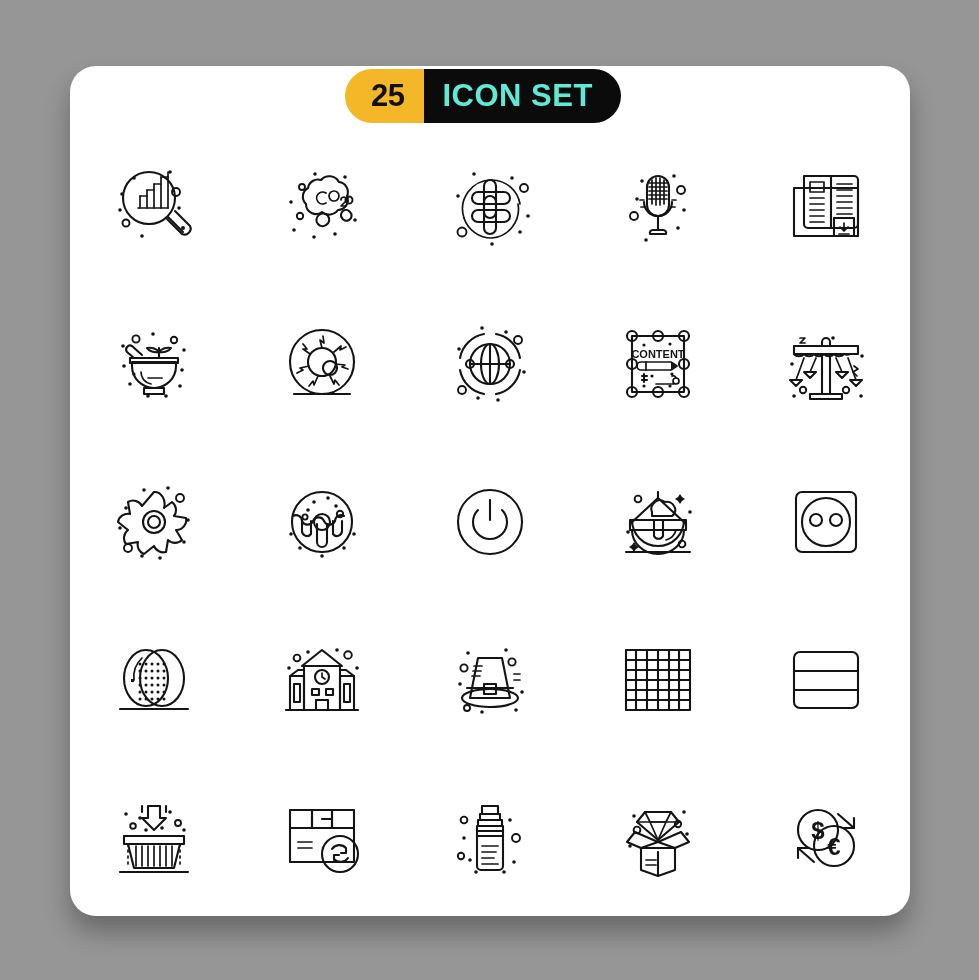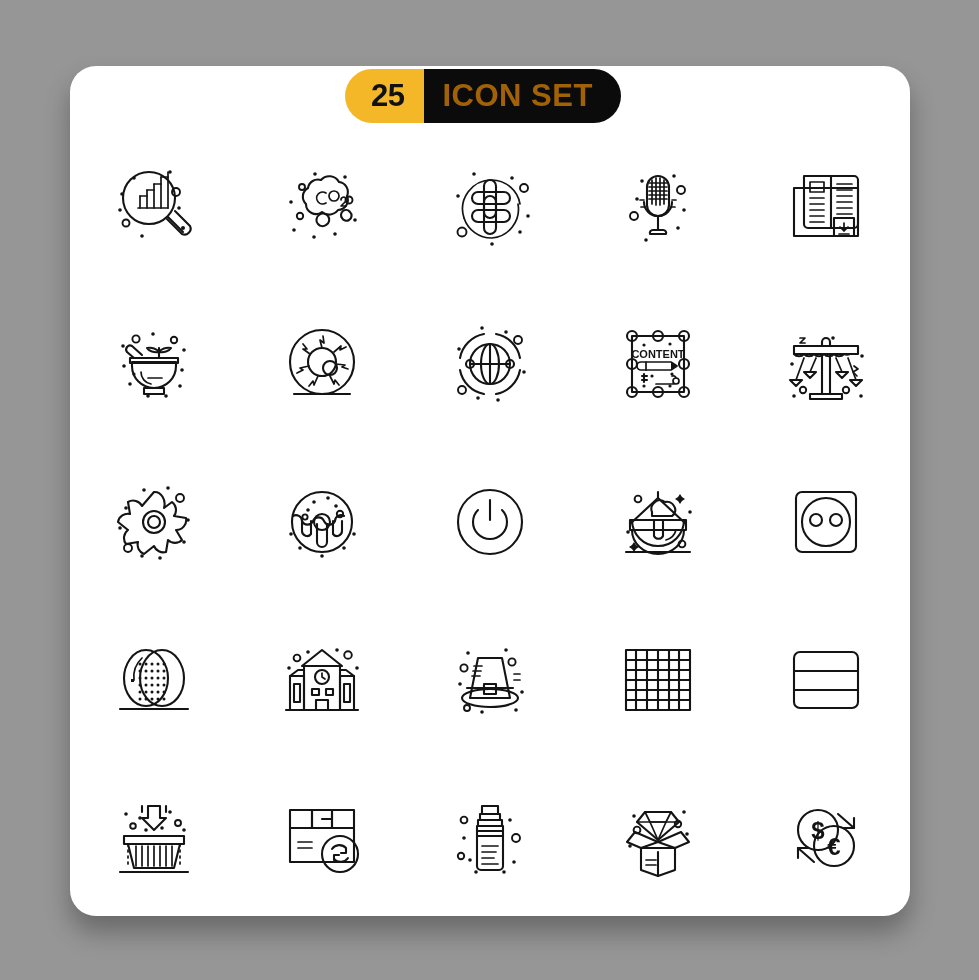--- a/index.html
+++ b/index.html
@@ -37,21 +37,21 @@
     font-size: 31px;
     font-weight: bold;
     display: flex;
     align-items: center;
     justify-content: center;
     padding: 0 20px 0 26px;
     letter-spacing: -0.5px;
   }
   .badge-title {
     background: #0B0B0B;
-    color: #a16207;
+    color: #5eead4;
     font-size: 31px;
     font-weight: bold;
     display: flex;
     align-items: center;
     justify-content: center;
     padding: 0 28px 0 18px;
     letter-spacing: 0.5px;
   }
   
   .card {

